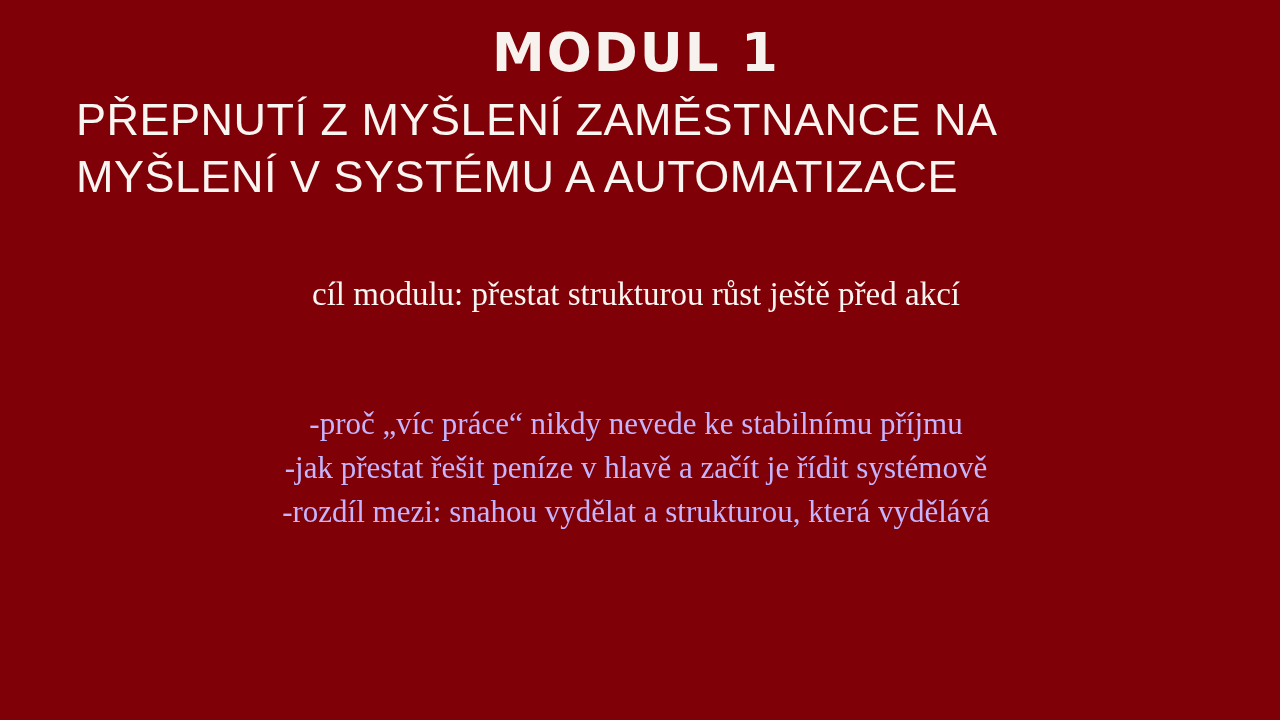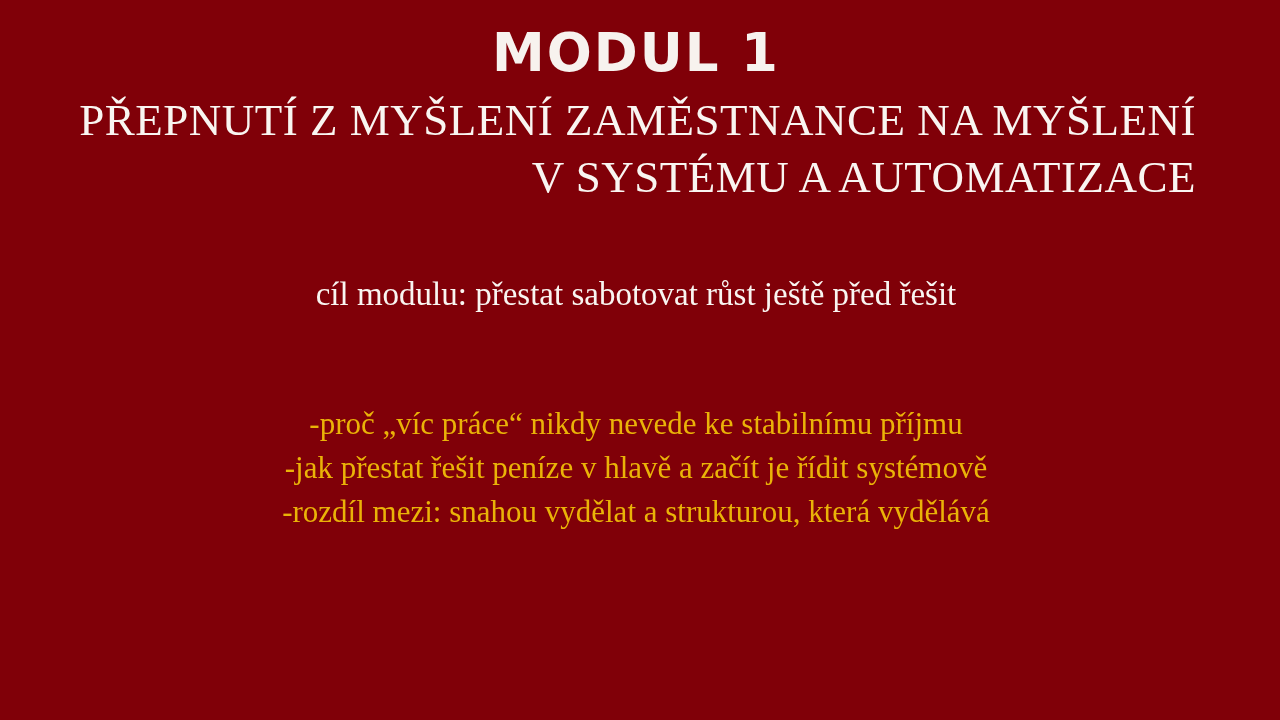--- a/index.html
+++ b/index.html
@@ -28,60 +28,60 @@
     font-family: "DejaVu Sans", sans-serif;
     font-weight: bold;
     font-size: 53px;
     letter-spacing: 2px;
     line-height: 1.1;
     text-align: center;
     color: #f7f2ee;
     margin: 6px 0 10px 0;
   }
   .headline {
-    font-family: Liberation Serif, serif;
+    font-family: Liberation Sans, sans-serif;
     font-size: 45px;
     line-height: 1.25;
-    text-align: right;
+    text-align: left;
     color: #f9f5f1;
     letter-spacing: 0.5px;
     max-width: 1120px;
     margin: 0 0 6px 0;
   }
   .goal {
     font-family: "Liberation Serif", serif;
     font-size: 33px;
     line-height: 1.3;
     text-align: center;
     color: #f9f5f1;
     margin-top: 62px;
   }
   .bullets {
     margin-top: 86px;
     text-align: center;
     font-family: "Liberation Serif", serif;
     font-size: 31px;
     line-height: 1.42;
-    color: #eab308;
+    color: #c4b5fd;
     max-width: 1190px;
   }
   .bullets div {
     white-space: nowrap;
   }
 </style>
 </head>
 <body>
 
 <div class="slide">
 
   <div class="module-title">MODUL 1</div>
 
   <div class="headline">PŘEPNUTÍ Z MYŠLENÍ ZAMĚSTNANCE NA MYŠLENÍ V SYSTÉMU A AUTOMATIZACE</div>
 
-  <div class="goal">cíl modulu: přestat sabotovat růst ještě před řešit</div>
+  <div class="goal">cíl modulu: přestat strukturou růst ještě před akcí</div>
 
   <div class="bullets">
     <div>-proč „víc práce“ nikdy nevede ke stabilnímu příjmu</div>
     <div>-jak přestat řešit peníze v hlavě a začít je řídit systémově</div>
     <div>-rozdíl mezi: snahou vydělat a strukturou, která vydělává</div>
   </div>
 
 </div>
 
 </body></html>

